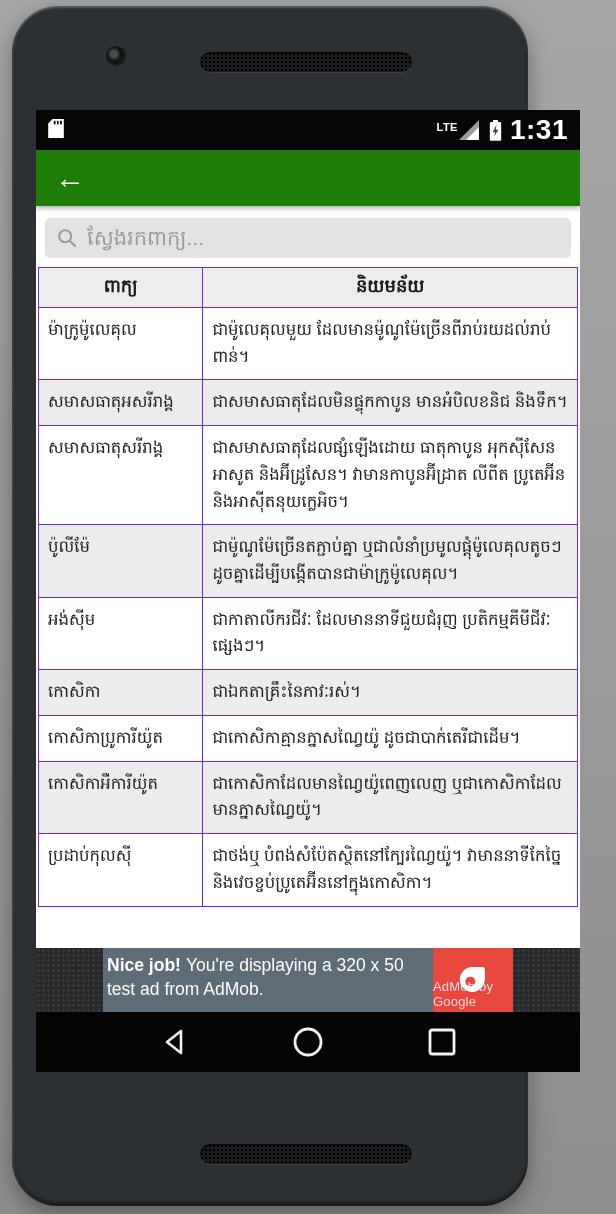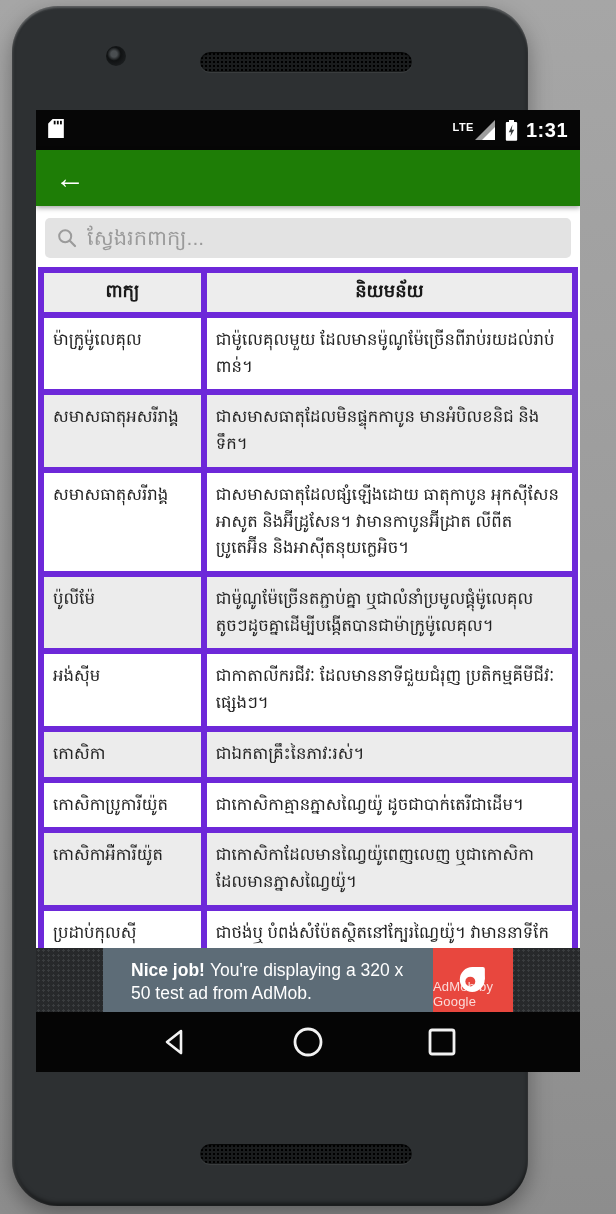--- a/index.html
+++ b/index.html
@@ -41,21 +41,21 @@
 
   
   .status-bar {
     height:40px; background:#060606; color:#fff;
     display:flex; align-items:center; padding:0 12px; flex:none;
   }
   .status-spacer { flex:1; }
   .lte-wrap { display:flex; align-items:flex-start; margin-right:10px; }
   .lte-label { font-size:11px; font-weight:bold; letter-spacing:.5px; margin:1px 1px 0 0; }
   .battery { margin-right:8px; display:flex; align-items:center; }
-  .clock { font-size:20px; font-weight:600; letter-spacing:.5px; }
+  .clock { font-size:28px; font-weight:600; letter-spacing:.5px; }
 
   
   .app-bar {
     height:56px; background:#1e7d06; flex:none; position:relative;
     display:flex; align-items:center; justify-content:center;
     box-shadow:0 2px 5px rgba(0,0,0,.35); z-index:3;
   }
   .back-btn {
     position:absolute; left:8px; top:0; width:52px; height:56px;
     display:flex; align-items:center; justify-content:center;
@@ -73,21 +73,21 @@
   }
   .search-input::placeholder { color:#9b9b9b; }
   .search-icon { position:absolute; left:12px; top:10px; width:20px; height:20px; }
 
   
   .table-wrap { flex:1; overflow:hidden; background:#fff; padding:0 2px; }
   table.dict {
     width:100%; border-collapse:collapse; table-layout:fixed;
     border:1px solid #6e6e6e;
   }
-  table.dict th, table.dict td { border:6px solid #6d28d9; }
+  table.dict th, table.dict td { border:1px solid #6d28d9; }
   table.dict th {
     background:#ededed; font-size:18px; font-weight:bold; color:#1a1a1a;
     text-align:center; padding:6px 4px;
   }
   table.dict col.c1 { width:30.5%; }
   table.dict td {
     font-size:16.5px; color:#222; vertical-align:top;
     padding:8px 9px 10px; line-height:1.62;
   }
   table.dict tbody tr:nth-child(even) td { background:#ececec; }
@@ -97,21 +97,21 @@
   .ad-strip {
     flex:none; height:64px; background:#27292b;
     background-image:radial-gradient(#3a3d3f 1.1px, transparent 1.2px);
     background-size:5px 5px;
     display:flex; align-items:stretch; justify-content:center;
     cursor:pointer;
   }
   .ad-creative { display:flex; width:410px; }
   .ad-textbox {
     background:#5d6c77; color:#fff; flex:1;
-    display:flex; align-items:flex-end; padding:6px 28px;
+    display:flex; align-items:flex-start; padding:6px 4px;
     font-size:17.5px; line-height:1.35;
   }
   .ad-textbox b { margin-right:5px; }
   .ad-brand {
     width:80px; background:#e8473e; position:relative;
     display:flex; align-items:center; justify-content:center;
   }
   .ad-brand-label {
     position:absolute; bottom:3px; left:0; right:12px; text-align:left;
     font-size:13px; color:rgba(255,255,255,.8); letter-spacing:.2px;

